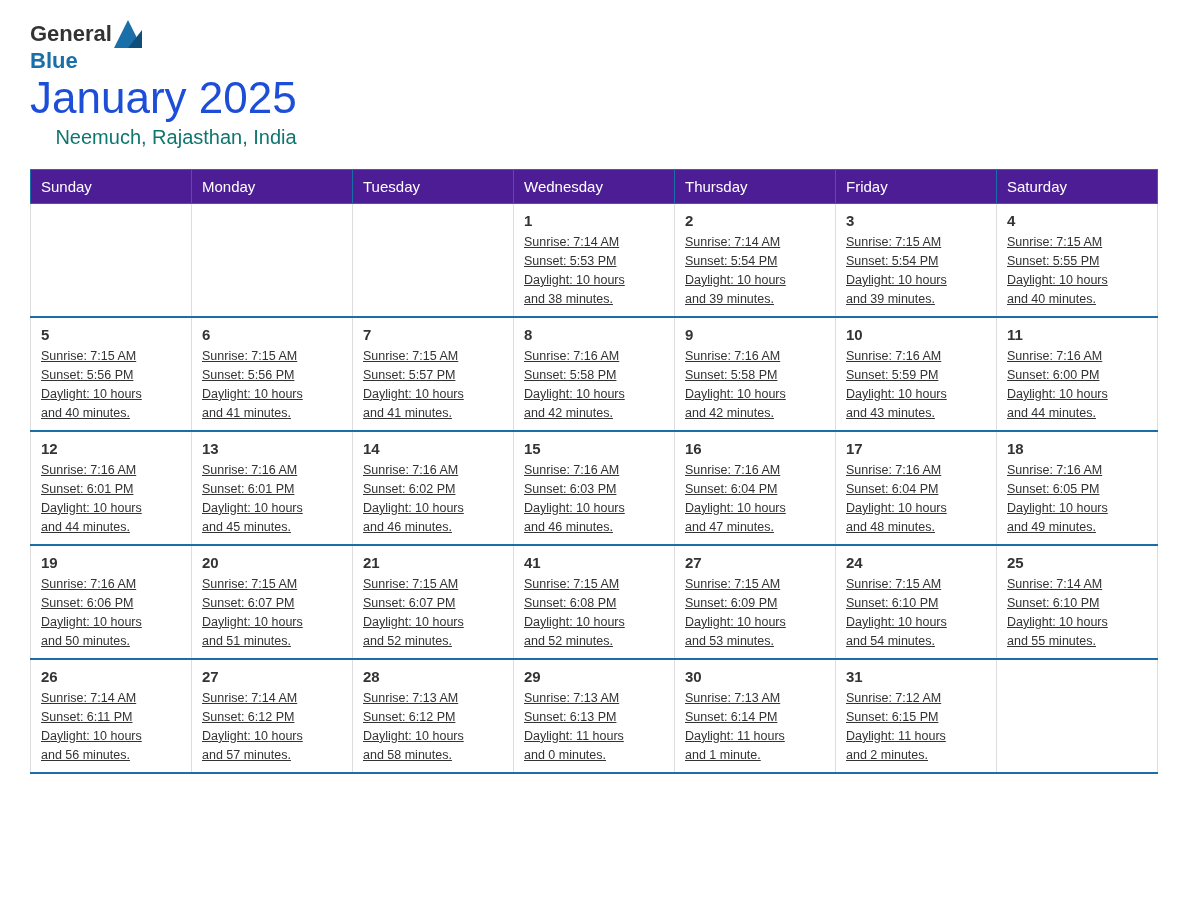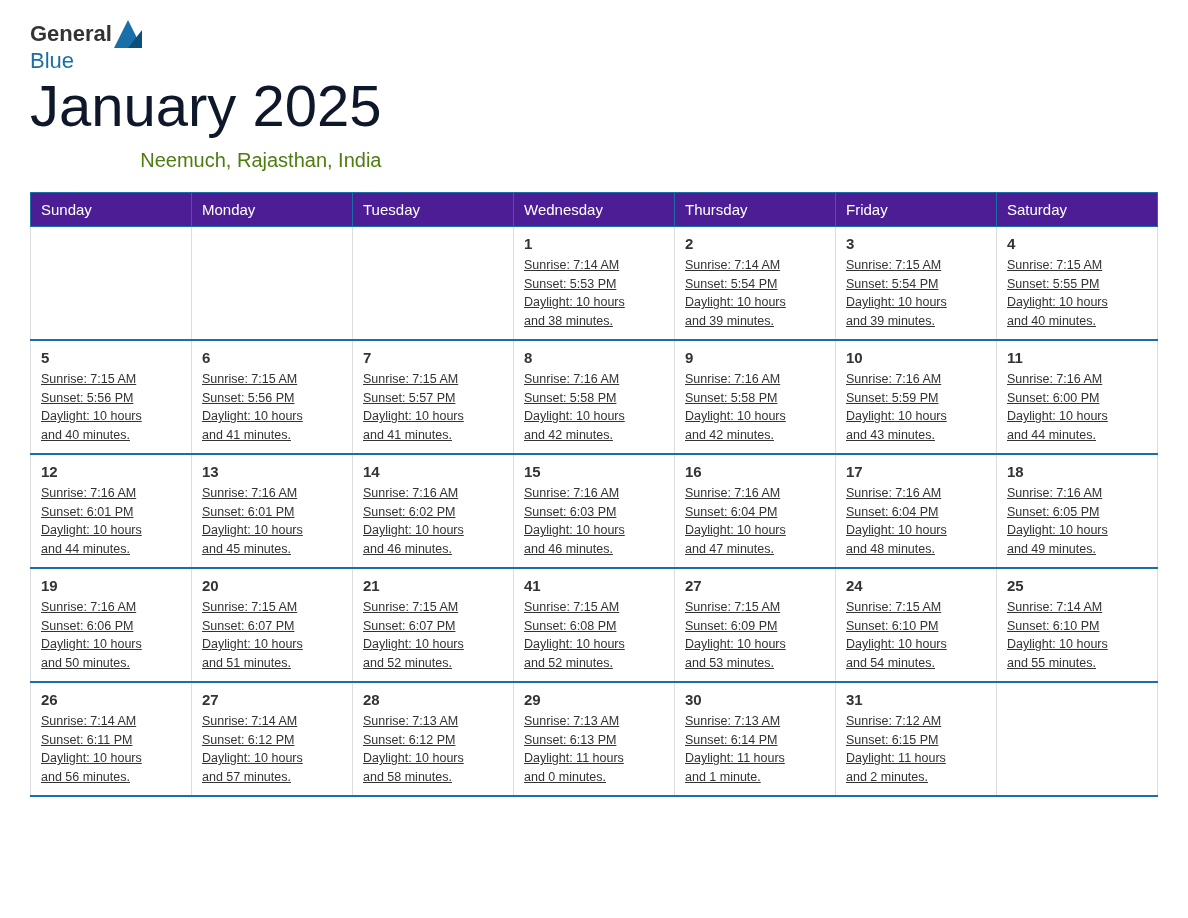--- a/index.html
+++ b/index.html
@@ -18,50 +18,50 @@
       margin-bottom: 20px;
       flex-direction: column;
     }
     .logo-text-general {
       font-size: 22px;
       font-weight: bold;
       color: #333;
     }
     .logo-text-blue {
       font-size: 22px;
-      font-weight: normal;
+      font-weight: bold;
       color: #1a6fa8;
     }
     .logo-icon {
       width: 28px;
       height: 28px;
       margin-left: 2px;
     }
     .logo-wrapper {
       display: flex;
       flex-direction: column;
       align-items: flex-start;
     }
     .logo-top-row {
       display: flex;
       align-items: center;
     }
     .title-section {
       text-align: right;
     }
     .month-title {
-      font-size: 58px;
+      font-size: 44px;
       font-weight: normal;
-      color: #0f172a;
+      color: #1d4ed8;
       line-height: 1.1;
     }
     .location-subtitle {
       font-size: 20px;
-      color: #4d7c0f;
-      margin-top: 11px;
+      color: #0f766e;
+      margin-top: 4px;
     }
     table {
       width: 100%;
       border-collapse: collapse;
     }
     thead tr {
       background-color: #4c1d95;
     }
     thead th {
       color: #fff;

